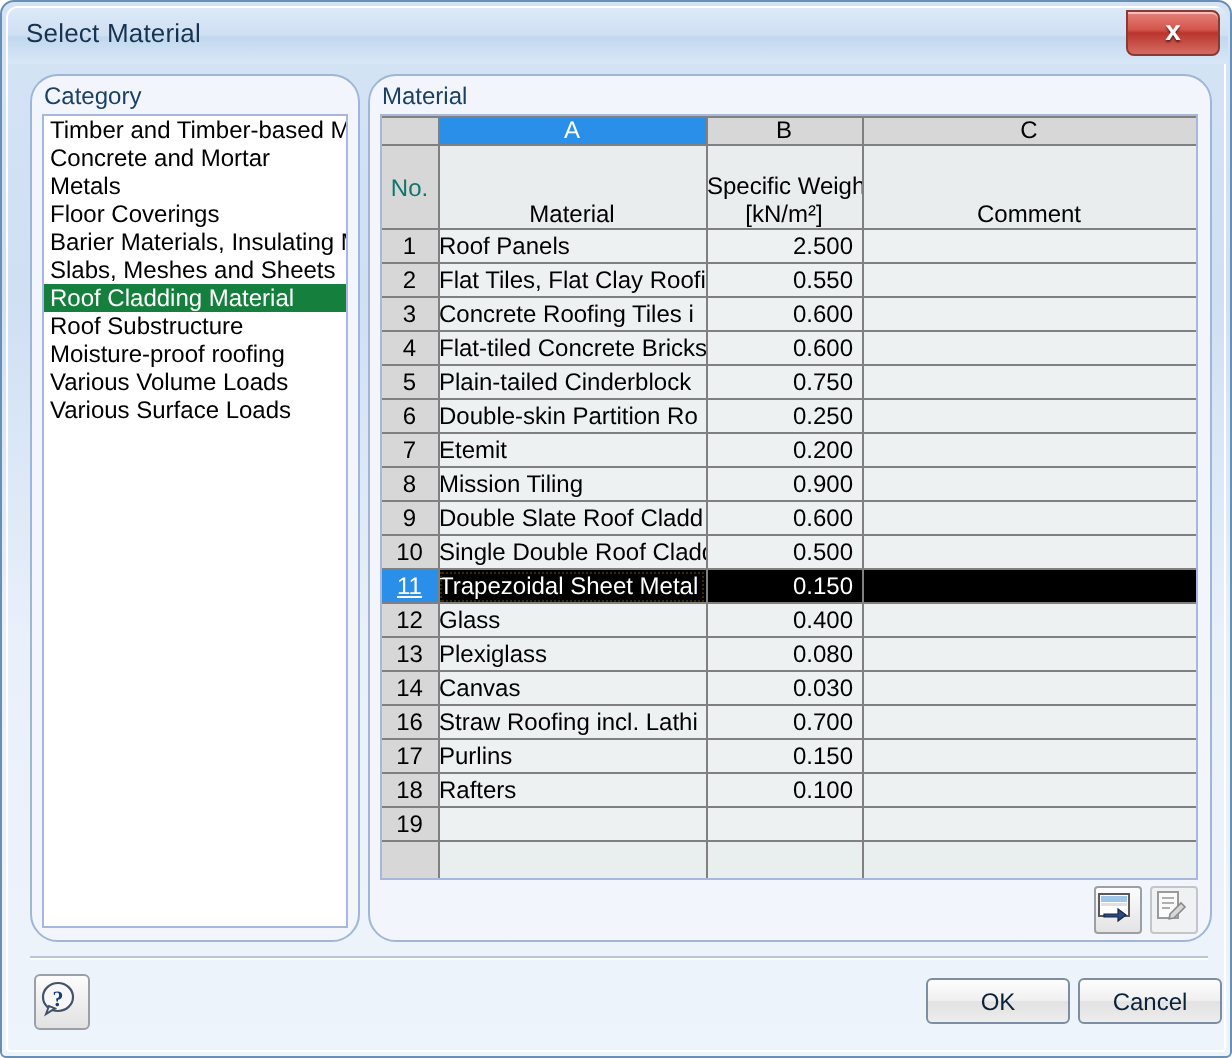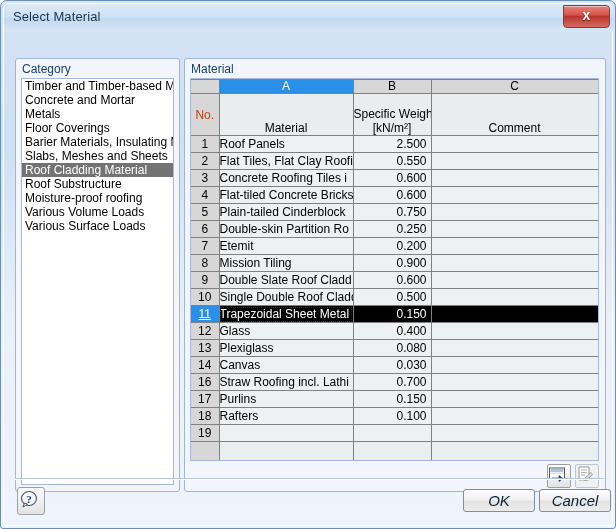--- a/index.html
+++ b/index.html
@@ -70,23 +70,22 @@
     font-weight: bold;
     color: #ffffff;
     text-shadow: 0 1px 1px rgba(0,0,0,.55);
     font-family: "Liberation Sans", sans-serif;
   }
 
   
   .group {
     position: absolute;
     border: 1px solid #9fb6d6;
-    border-radius: 3px;
+    border-radius: 14px;
     background: #f2f6fc;
-    margin-top: 21px;
   }
   .group-label {
     position: absolute;
     top: 3px;
     left: 6px;
     font-size: 12px;
     color: #1c3f66;
     white-space: nowrap;
   }
 
@@ -108,21 +107,21 @@
     height: 14px;
     line-height: 14px;
     padding-left: 3px;
     font-size: 12px;
     color: #000;
     white-space: nowrap;
     overflow: hidden;
     cursor: default;
   }
   .list-item.selected {
-    background: #737373;
+    background: #15803d;
     color: #ffffff;
   }
 
   
   .table-wrap {
     position: absolute;
     left: 5px;
     top: 19px;
     width: 409px;
     height: 383px;
@@ -168,21 +167,21 @@
     text-align: center;
     vertical-align: bottom;
     height: 41px;
     color: #000;
     padding-bottom: 2px;
   }
   .hdr-no {
     background: #d7d7d7;
     text-align: center;
     vertical-align: middle;
-    color: #c2410c;
+    color: #0f766e;
   }
   .hdr-b-1 { display:block; line-height: 14px; }
   .hdr-b-2 { display:block; line-height: 14px; }
 
   td.rownum {
     background: #d7d7d7;
     text-align: center;
     height: 16px;
     line-height: 16px;
     color: #000;
@@ -253,26 +252,25 @@
     cursor: pointer;
   }
   .btn {
     position: absolute;
     top: 488px;
     width: 72px;
     height: 23px;
     border: 1px solid #7d8da3;
     border-radius: 3px;
     background: linear-gradient(to bottom, #fdfdfd 0%, #f0f0f0 48%, #e2e2e2 52%, #ededed 100%);
-    font-size: 15px;
+    font-size: 12px;
     color: #0b2239;
     font-family: "Liberation Sans", sans-serif;
     cursor: pointer;
     padding: 0;
-    font-style: italic;
   }
   #btn-ok { right: 80px; }
   #btn-cancel { right: 4px; margin-left: 36px; }
 </style>
 </head>
 <body>
 
 <div id="dialog">
 
   <div class="titlebar">

